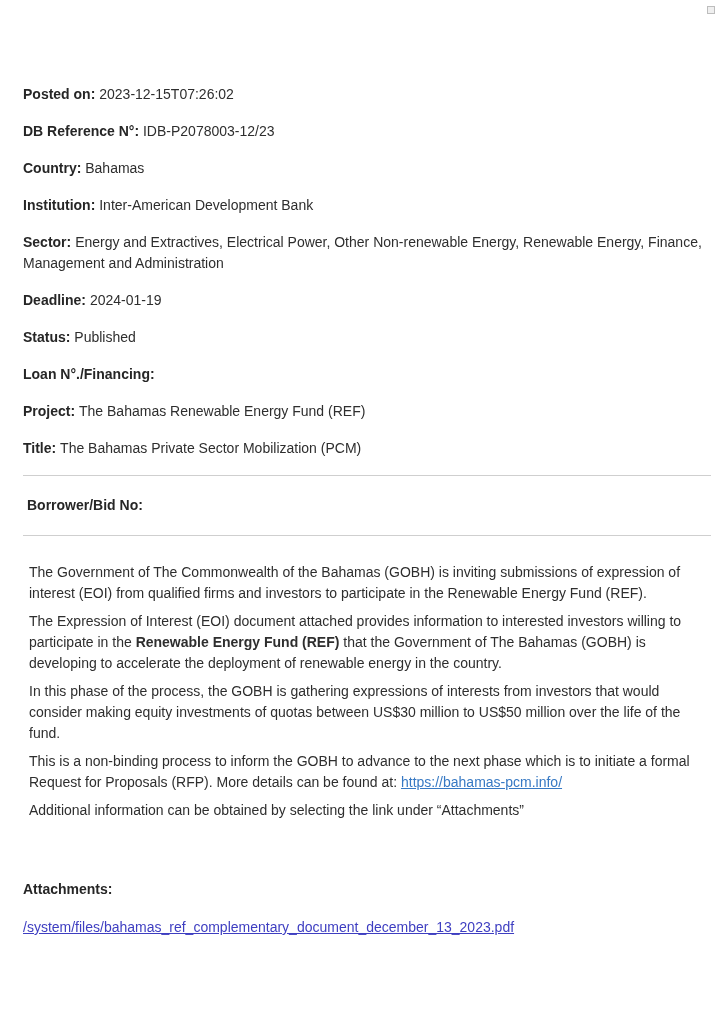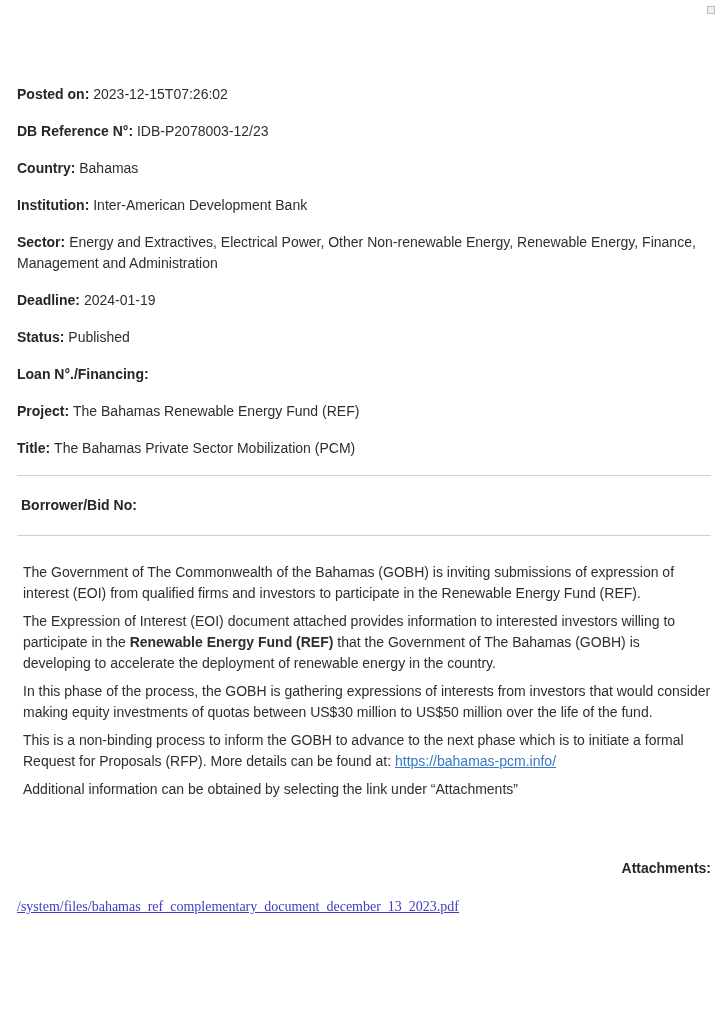--- a/index.html
+++ b/index.html
@@ -21,21 +21,21 @@
   .img-placeholder {
     position: absolute;
     top: 6px;
     right: 9px;
     width: 8px;
     height: 8px;
     border: 1px solid #bdbdbd;
     background: #efefef;
   }
   .content {
-    padding: 84px 13px 0 17px;
+    padding: 84px 13px 0 23px;
   }
   .field {
     margin: 0 0 16px 0;
   }
   .field strong {
     color: #262626;
   }
   .field strong::after {
     content: " ";
     white-space: pre;
@@ -60,27 +60,25 @@
     font-weight: bold;
   }
   a.inline-link {
     color: #3779c4;
     text-decoration: underline;
     text-align: right;
   }
   a.attachment-link {
     color: #3e3ec1;
     text-decoration: underline;
-    font-family: Liberation Serif, serif;
   }
   .attachments-heading {
     margin: 58px 0 0 0;
     font-weight: bold;
     color: #262626;
-    text-align: right;
   }
   .attachment-row {
     margin: 17px 0 0 0;
   }
 </style>
 </head>
 <body>
 
 <div class="img-placeholder"></div>
 

